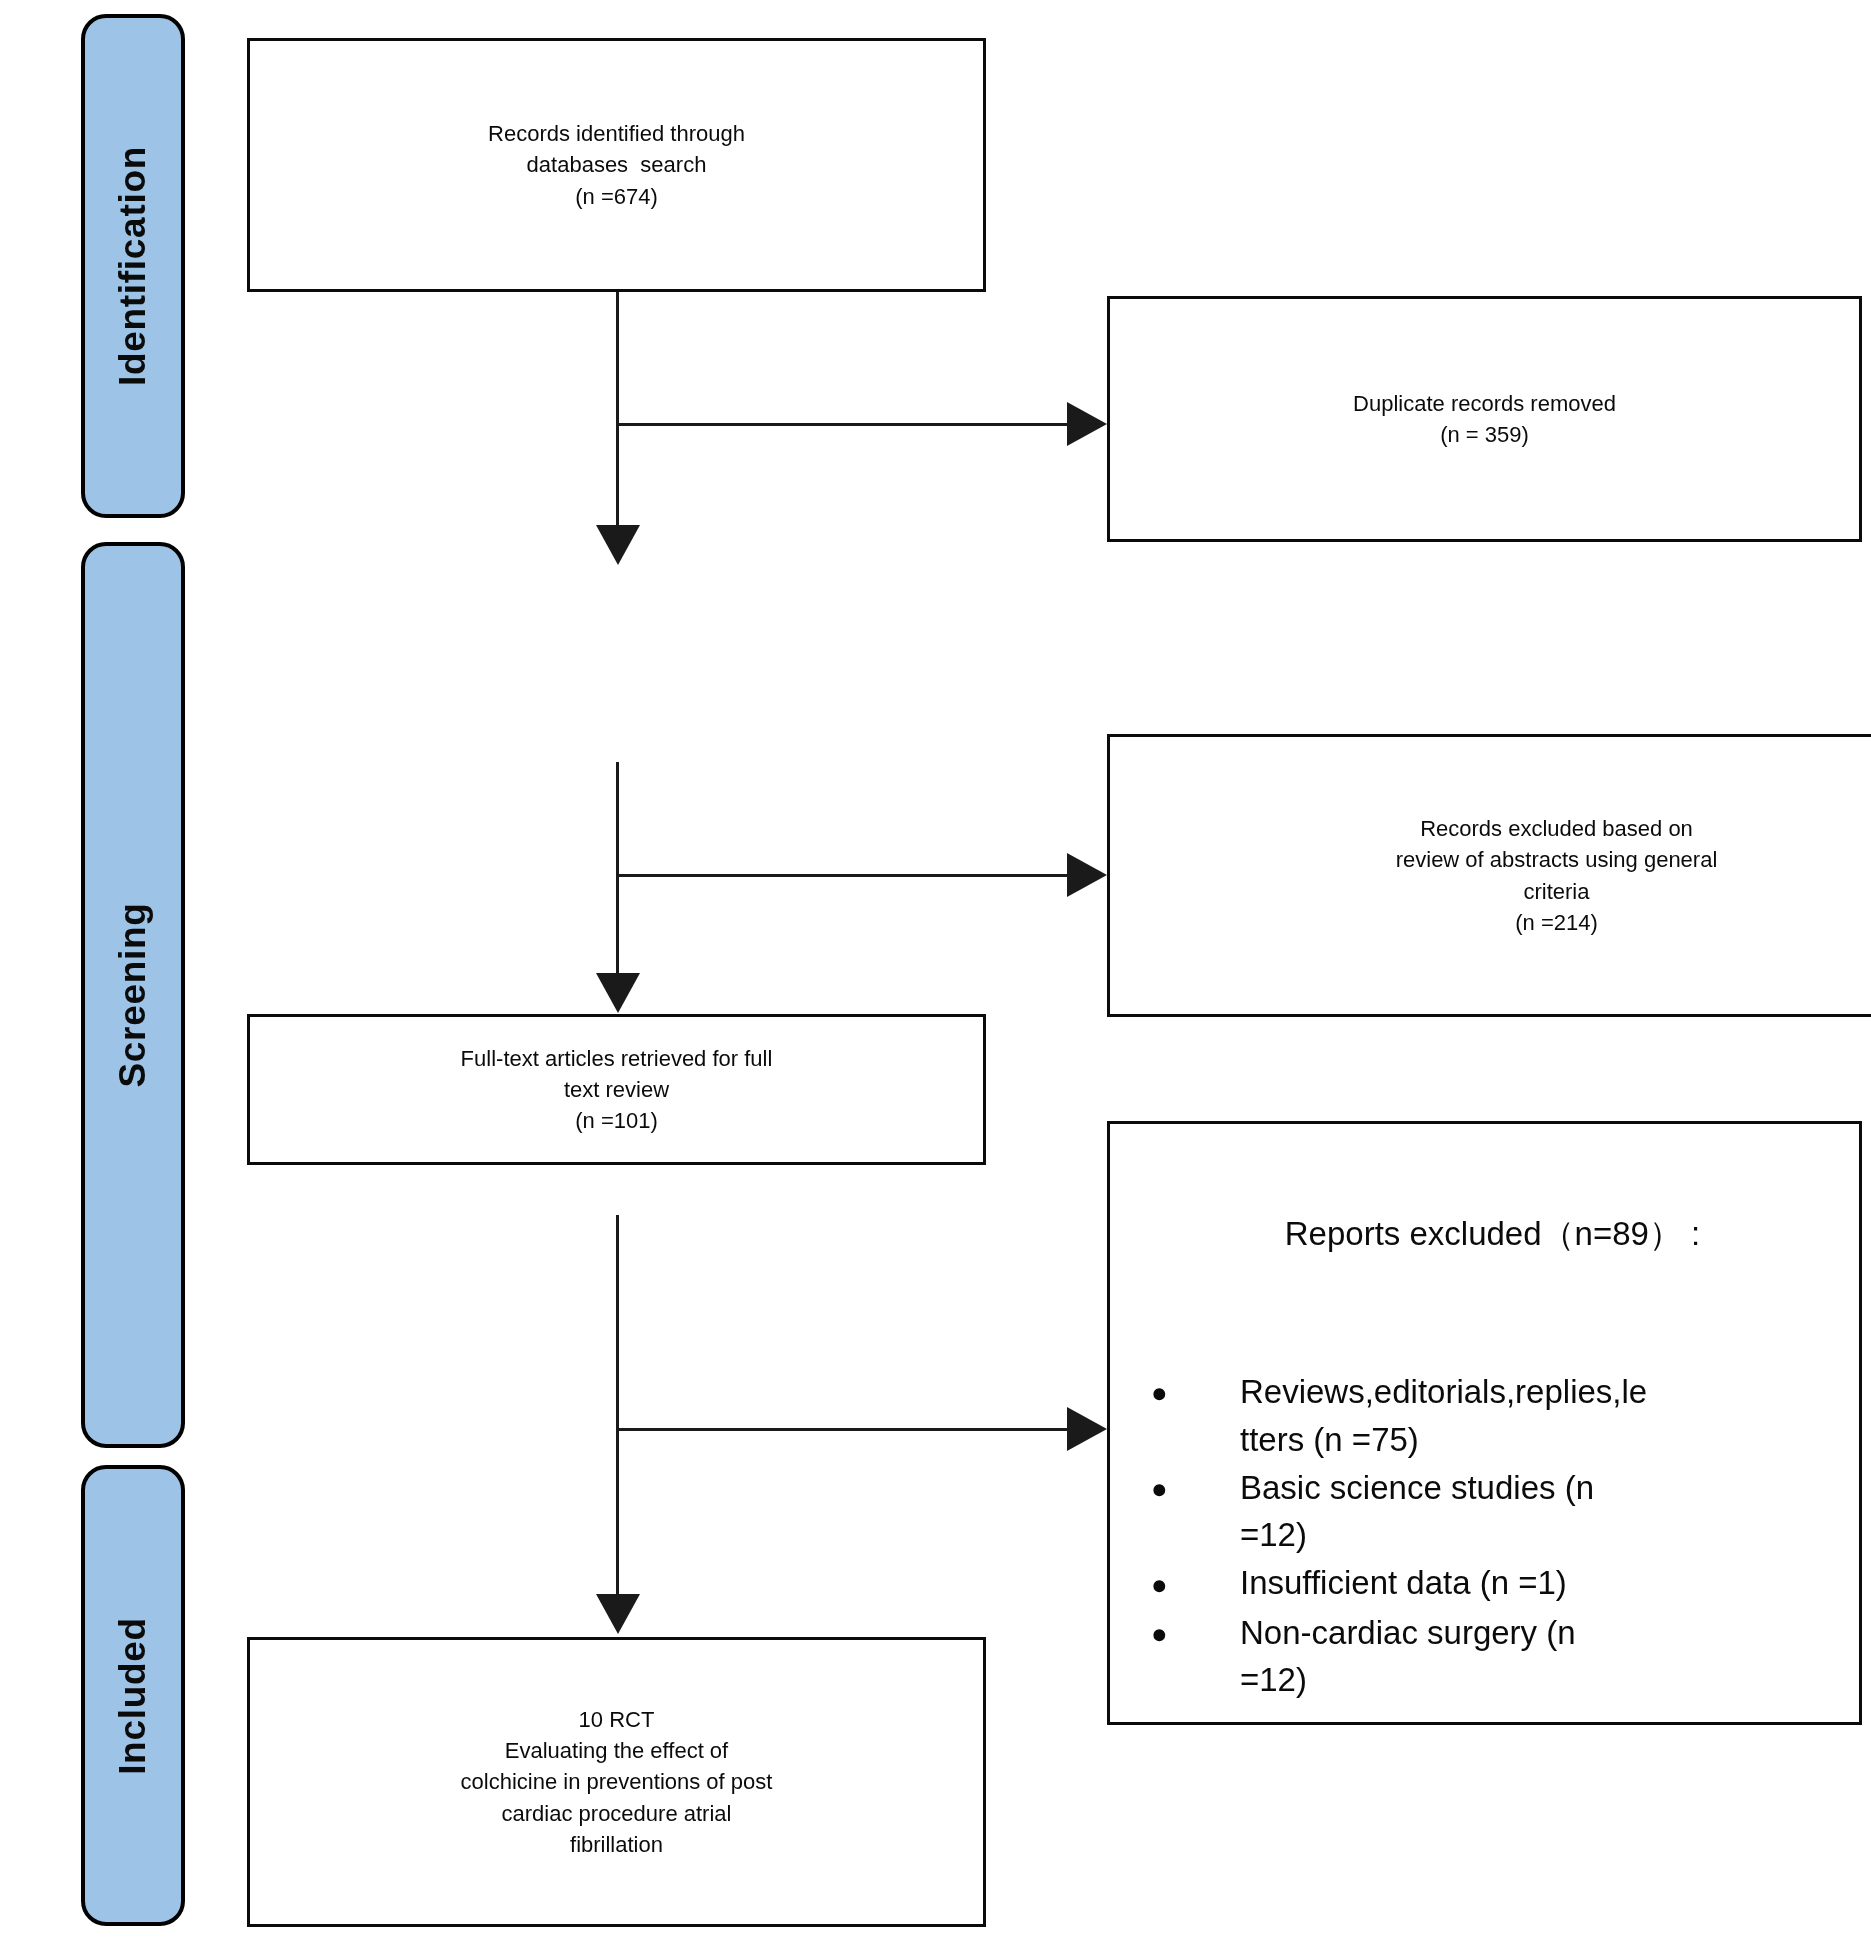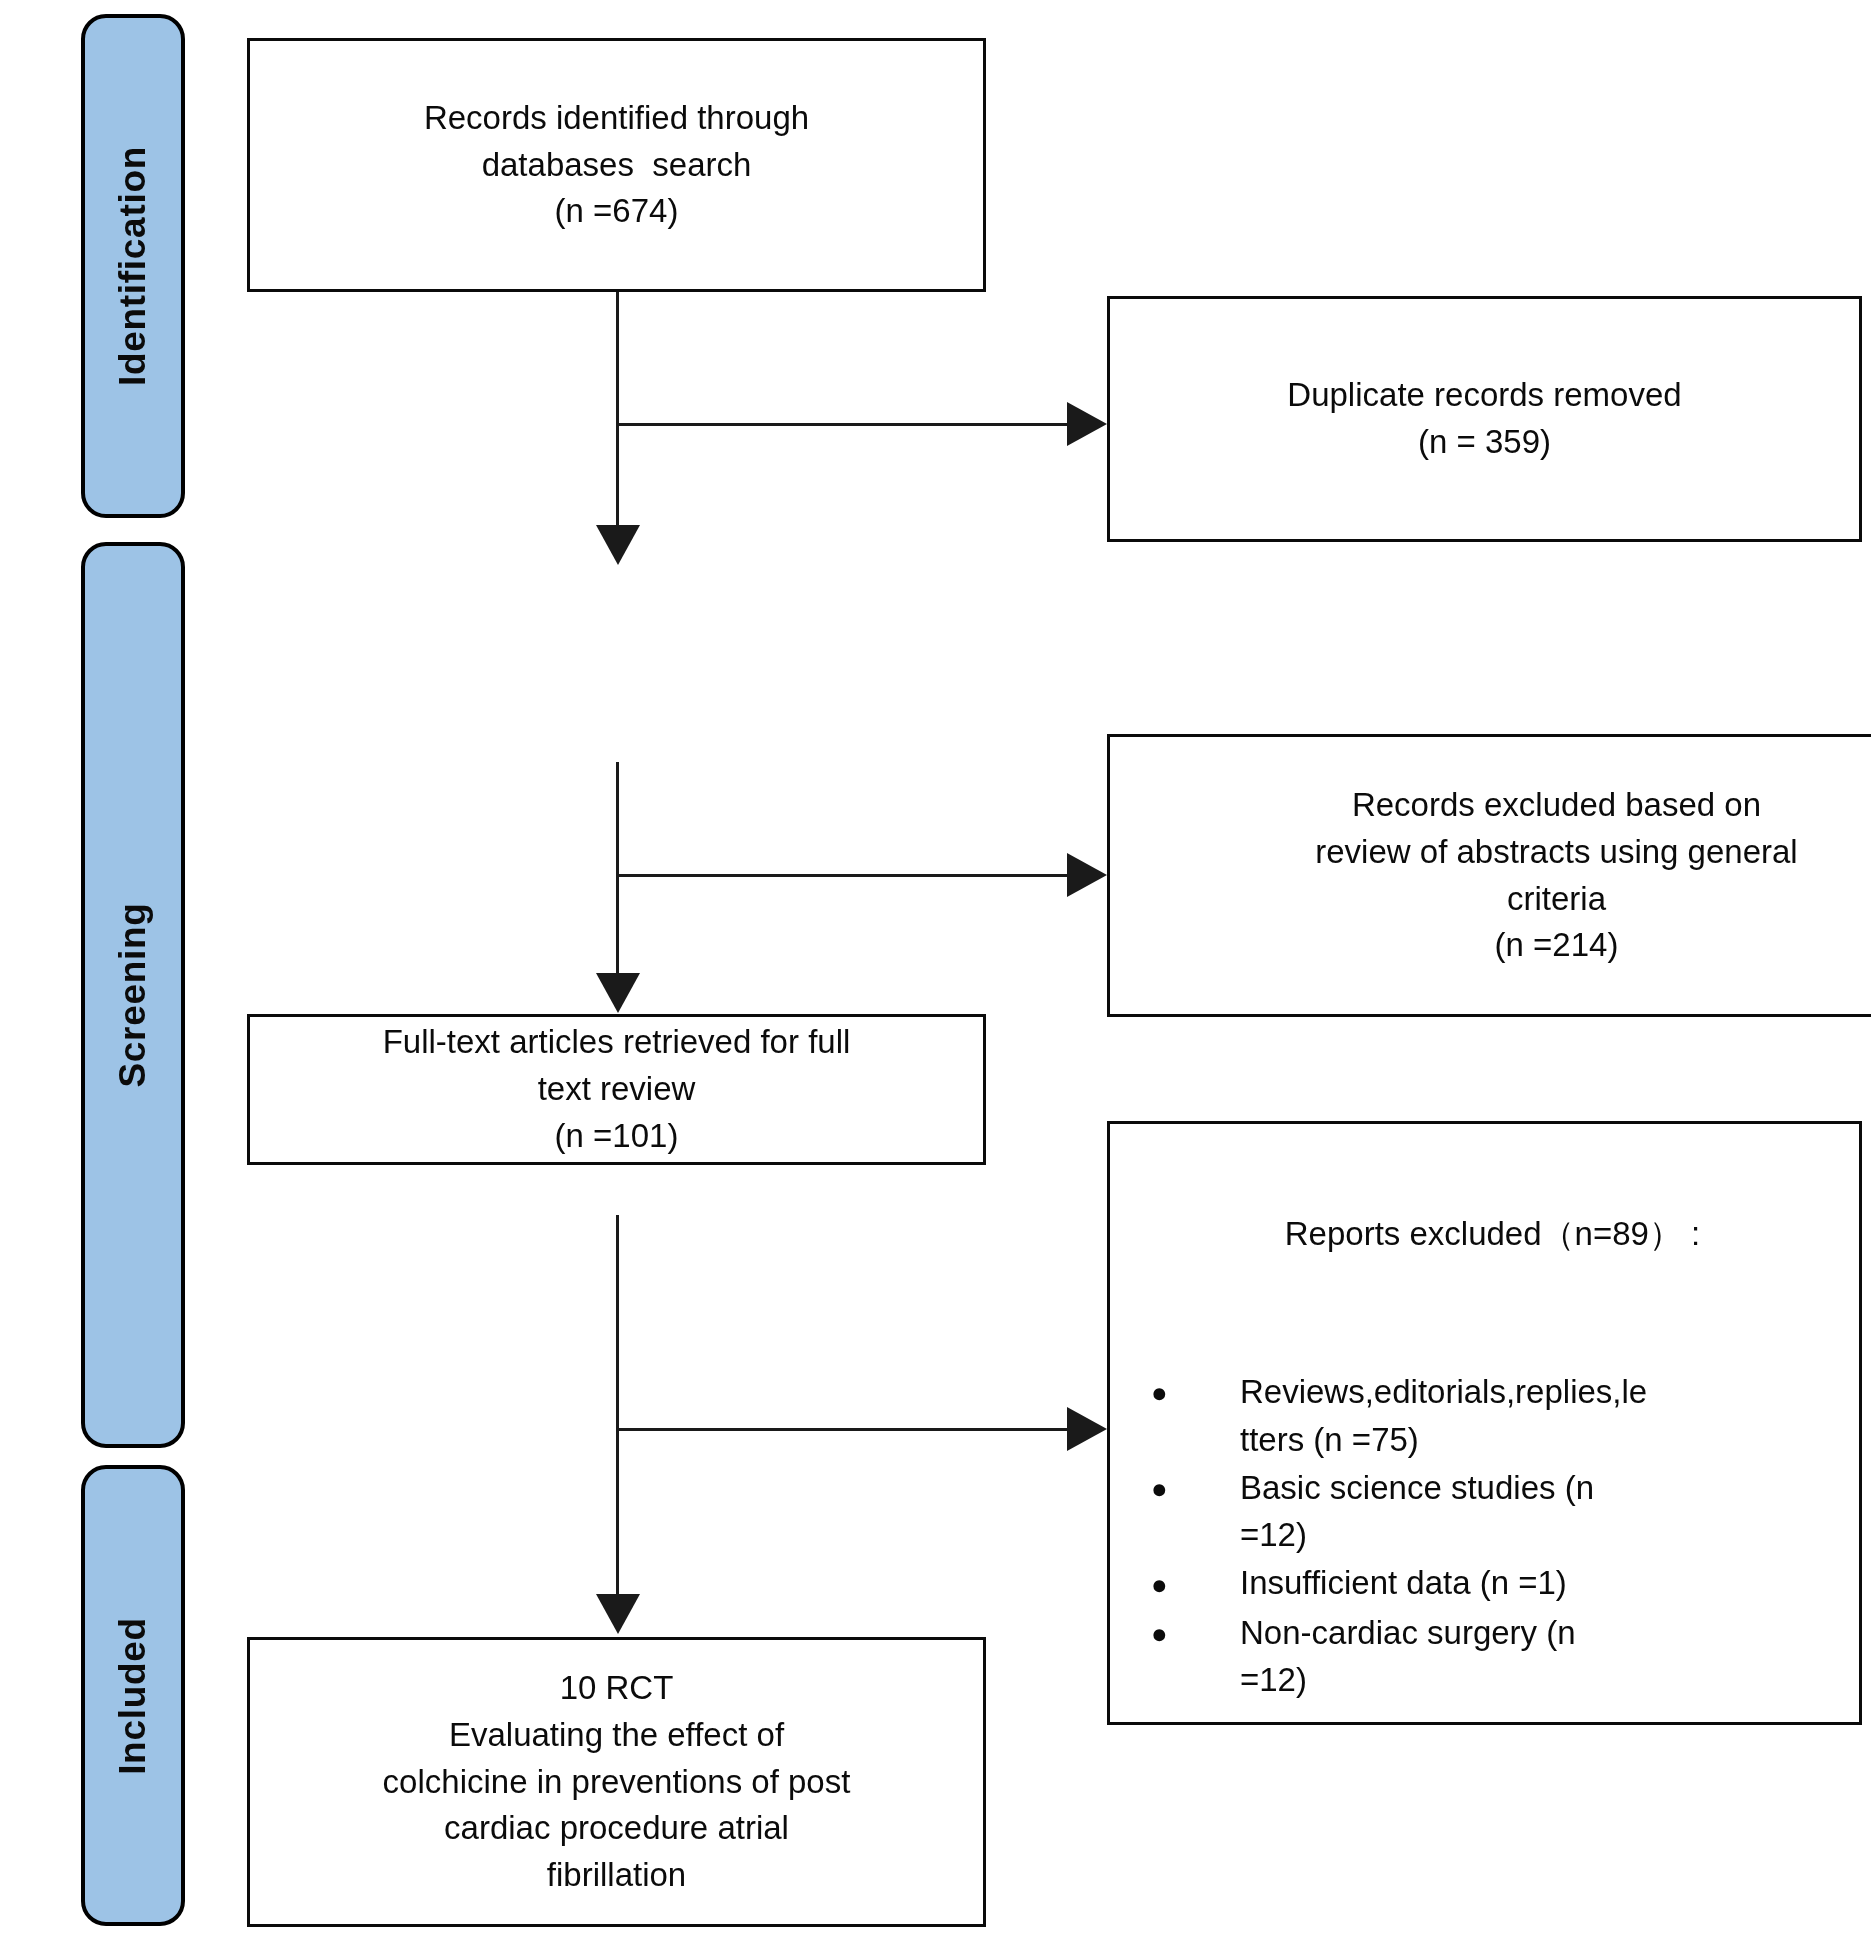--- a/index.html
+++ b/index.html
@@ -12,21 +12,21 @@
     background:#9DC3E6;border:4.1px solid #000;border-radius:25px;
     display:flex;align-items:center;justify-content:center;box-sizing:border-box;
   }
   .stage-label{
     transform:rotate(-90deg);white-space:nowrap;
     font-size:37px;font-weight:bold;color:#0b0b0b;letter-spacing:0.7px;
   }
   .flow-box{
     position:absolute;background:#fff;border:3.4px solid #0b0b0b;box-sizing:border-box;
     display:flex;align-items:center;justify-content:center;text-align:center;
-    font-size:33px;line-height:1.42;color:#0b0b0b;
+    font-size:22px;line-height:1.42;color:#0b0b0b;
   }
   .flow-box .box-text{white-space:pre-line;padding:6.9px 16.5px;}
   .list-box{
     position:absolute;background:#fff;border:3.4px solid #0b0b0b;box-sizing:border-box;
     font-size:33px;line-height:1.45;color:#0b0b0b;
   }
   .list-title{text-align:center;margin-top:86px;white-space:pre-line;margin-left:16px;}
   .bullet-list{margin-top:110px;padding:0 27.5px 0 41px;}
   .bullet-item{display:flex;align-items:flex-start;}
   .bullet-marker{width:89px;flex:0 0 89px;font-size:27.5px;line-height:48px;padding-top:1.4px;}

